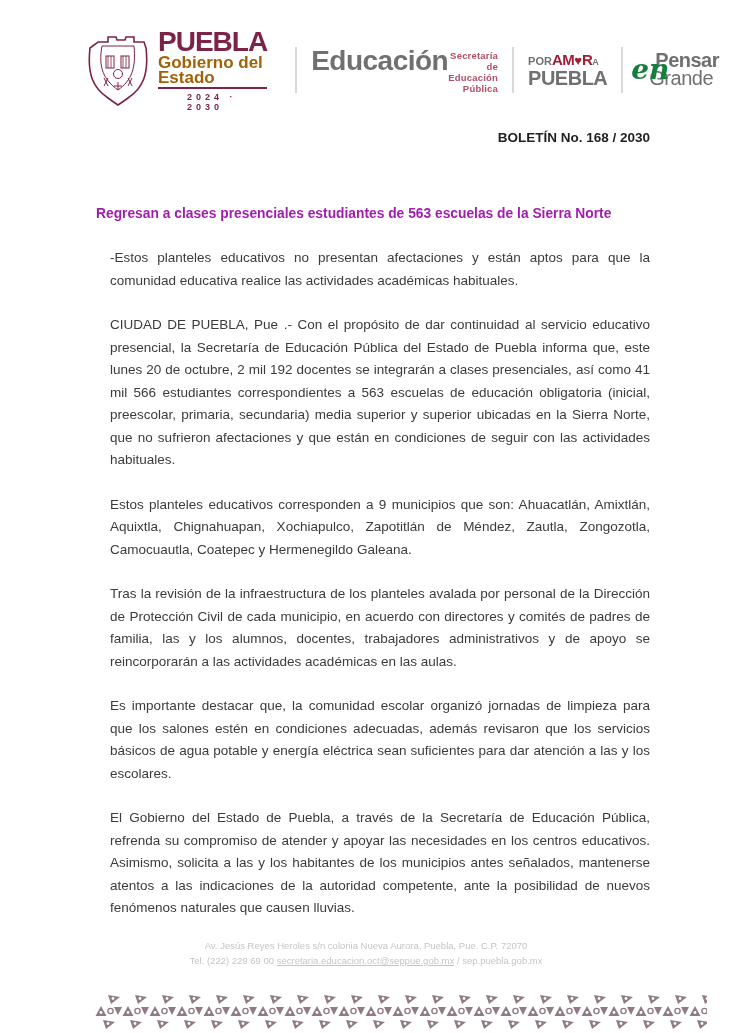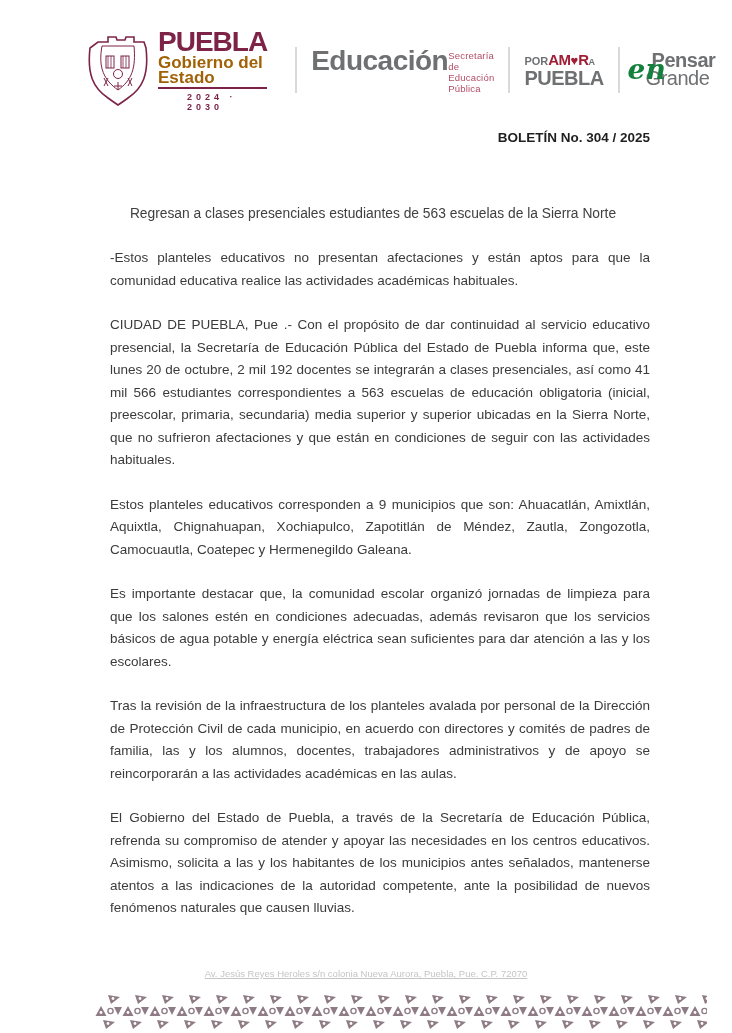--- a/index.html
+++ b/index.html
@@ -25,21 +25,21 @@
   .state-sub{
     font-size:17px;font-weight:bold;color:#a16207;line-height:15px;
     border-bottom:2px solid #7d2348;padding-bottom:2px;
   }
   .state-period{
     font-size:9px;font-weight:bold;color:#7d2348;letter-spacing:4px;margin-top:3px;margin-left:29px;
   }
   .vdiv{width:2px;height:46px;background:#d9d9d9;margin:0 14px;flex:0 0 auto;}
   .edu-block{display:flex;flex-direction:row;justify-content:center;}
   .edu-title{font-size:28px;font-weight:bold;color:#6f7072;letter-spacing:-0.5px;line-height:28px;}
-  .edu-sub{font-size:9.5px;font-weight:normal;color:#b34e66;margin-top:3px;letter-spacing:0.2px;}
+  .edu-sub{font-size:9.5px;font-weight:bold;color:#b34e66;margin-top:3px;letter-spacing:0.2px;text-align:right;}
   .amor-block{display:flex;flex-direction:column;justify-content:space-between;line-height:14px;}
   .amor-line1{white-space:nowrap;}
   .amor-por{font-size:11px;font-weight:bold;color:#6f7072;}
   .amor-main{font-size:15px;font-weight:bold;color:#a01d34;letter-spacing:-0.5px;}
   .amor-heart{font-size:13px;color:#a01d34;}
   .amor-a{font-size:9px;font-weight:bold;color:#6f7072;}
   .amor-line2{font-size:20px;font-weight:bold;color:#6f7072;letter-spacing:-0.5px;line-height:18px;}
   .pensar-block{position:relative;display:flex;flex-direction:column;justify-content:center;}
   .pensar-w1{font-size:20px;font-weight:bold;color:#6f7072;line-height:17px;margin-left:18px;letter-spacing:-0.5px;}
   .pensar-w3{font-size:20px;font-weight:normal;color:#6f7072;line-height:19px;margin-left:12px;letter-spacing:-0.5px;}
@@ -49,32 +49,32 @@
     font-style:italic;font-weight:bold;font-size:28px;color:#15803d;
   }
   
   .meta{
     position:absolute;top:126px;left:96px;right:82px;
     text-align:right;font-weight:bold;font-size:13.5px;line-height:24px;color:#1f1f1f;
   }
   
   .doc-body{position:absolute;top:198px;left:96px;right:82px;}
   .doc-title{
-    text-align:center;font-weight:normal;font-size:13.8px;color:#404040;
+    font-weight:bold;font-size:13.8px;color:#a21caf;
     margin:0 0 0 0;padding:8px 0 0 0;
   }
   .doc-body p{
     margin:22px 0 0 14px;
     font-size:13.5px;line-height:22.5px;text-align:justify;color:#3b3b3b;
   }
   .doc-body p.first{margin-top:26px;}
   
   .footer{
-    position:absolute;left:0;right:0;top:966px;text-align:center;
-    font-size:9.5px;line-height:15px;color:#c6c5c5;text-decoration:underline;
+    position:absolute;left:0;right:0;top:938px;text-align:center;
+    font-size:9.5px;line-height:15px;color:#c6c5c5;
   }
   .footer a{color:#c6c5c5;text-decoration:underline;}
   
   .pattern-band{position:absolute;left:95px;top:995px;width:612px;height:38px;}
 </style>
 </head>
 <body>
 
 <div class="page">
 
@@ -121,35 +121,41 @@
     <div class="vdiv"></div>
 
     <div class="pensar-block">
       <span class="pensar-w1">Pensar</span>
       <span class="pensar-w3">Grande</span>
       <span class="pensar-en">en</span>
     </div>
   </div>
 
   <div class="meta">
-    <div>BOLETÍN No. 304 / 2025</div>
+    <div>BOLETÍN No. 168 / 2030</div>
   </div>
 
   <div class="doc-body">
     <h1 class="doc-title">Regresan a clases presenciales estudiantes de 563 escuelas de la Sierra Norte</h1>
     <p class="first">-Estos planteles educativos no presentan afectaciones y están aptos para que la comunidad educativa realice las actividades académicas habituales.</p>
     <p>CIUDAD DE PUEBLA, Pue .- Con el propósito de dar continuidad al servicio educativo presencial, la Secretaría de Educación Pública del Estado de Puebla informa que, este lunes 20 de octubre, 2 mil 192 docentes se integrarán a clases presenciales, así como 41 mil 566 estudiantes correspondientes a 563 escuelas de educación obligatoria (inicial, preescolar, primaria, secundaria) media superior y superior ubicadas en la Sierra Norte, que no sufrieron afectaciones y que están en condiciones de seguir con las actividades habituales.</p>
     <p>Estos planteles educativos corresponden a 9 municipios que son: Ahuacatlán, Amixtlán, Aquixtla, Chignahuapan, Xochiapulco, Zapotitlán de Méndez, Zautla, Zongozotla, Camocuautla, Coatepec y Hermenegildo Galeana.</p>
+    <p>Tras la revisión de la infraestructura de los planteles avalada por personal de la Dirección de Protección Civil de cada municipio, en acuerdo con directores y comités de padres de familia, las y los alumnos, docentes, trabajadores administrativos y de apoyo se reincorporarán a las actividades académicas en las aulas.</p>
     <p>Es importante destacar que, la comunidad escolar organizó jornadas de limpieza para que los salones estén en condiciones adecuadas, además revisaron que los servicios básicos de agua potable y energía eléctrica sean suficientes para dar atención a las y los escolares.</p>
-    <p>Tras la revisión de la infraestructura de los planteles avalada por personal de la Dirección de Protección Civil de cada municipio, en acuerdo con directores y comités de padres de familia, las y los alumnos, docentes, trabajadores administrativos y de apoyo se reincorporarán a las actividades académicas en las aulas.</p>
     <p>El Gobierno del Estado de Puebla, a través de la Secretaría de Educación Pública, refrenda su compromiso de atender y apoyar las necesidades en los centros educativos. Asimismo, solicita a las y los habitantes de los municipios antes señalados, mantenerse atentos a las indicaciones de la autoridad competente, ante la posibilidad de nuevos fenómenos naturales que causen lluvias.</p>
   </div>
 
   <div class="footer">
     <div>Av. Jesús Reyes Heroles s/n colonia Nueva Aurora, Puebla, Pue. C.P. 72070</div>
+    <div>
+      <span>Tel. (222) 229 69 00</span>
+      <a href="#">secretaria.educacion.oct@seppue.gob.mx</a>
+      <span>/</span>
+      <span>sep.puebla.gob.mx</span>
+    </div>
   </div>
 
   <svg class="pattern-band" width="612" height="38" viewBox="0 0 612 38">
     <defs>
       <pattern id="tala" width="27" height="38" patternUnits="userSpaceOnUse">
         <g fill="#8e7b85">
 
           <polygon points="13,0 25,2 16,9"></polygon>
           <circle cx="18" cy="3.5" r="1.4" fill="#ffffff"></circle>
 

